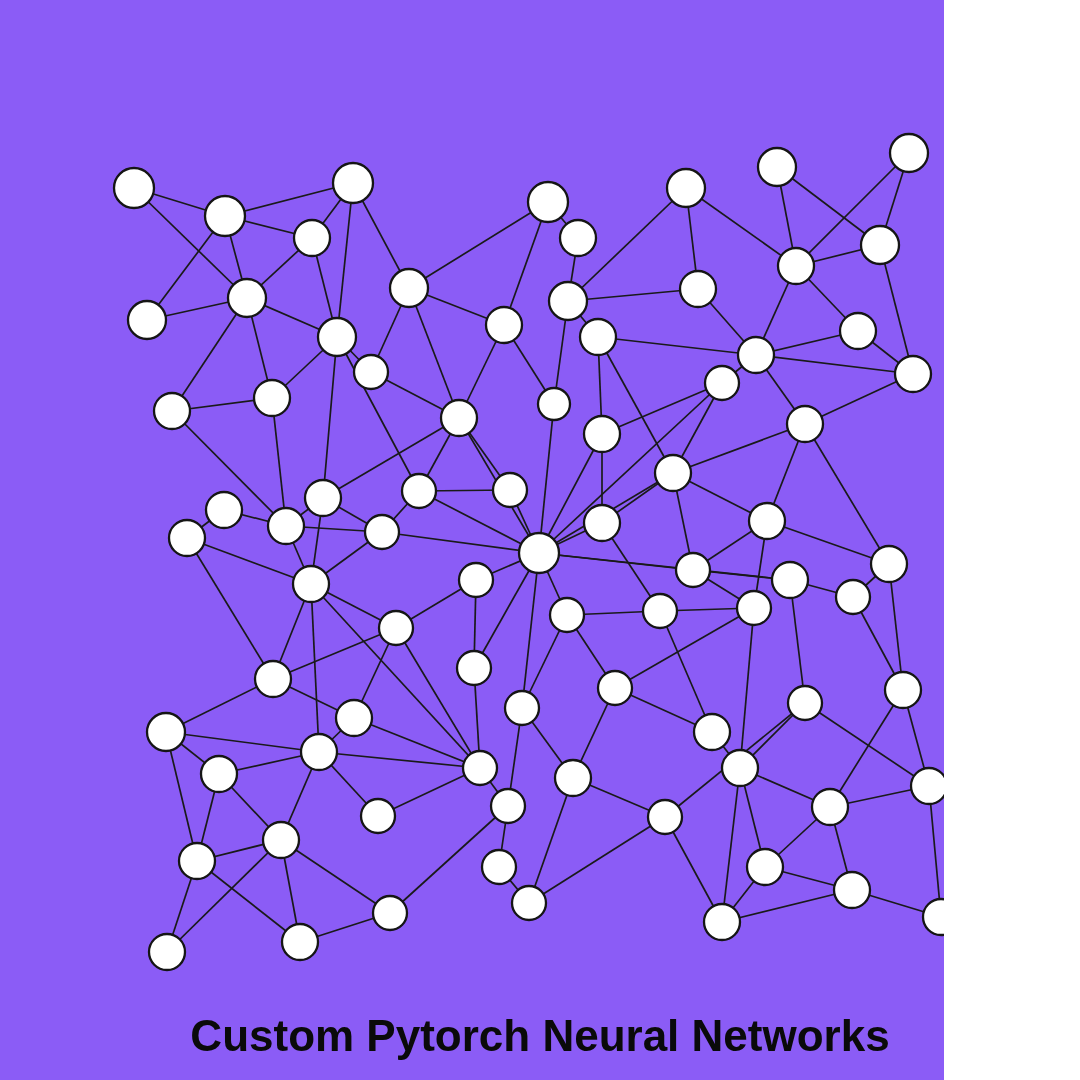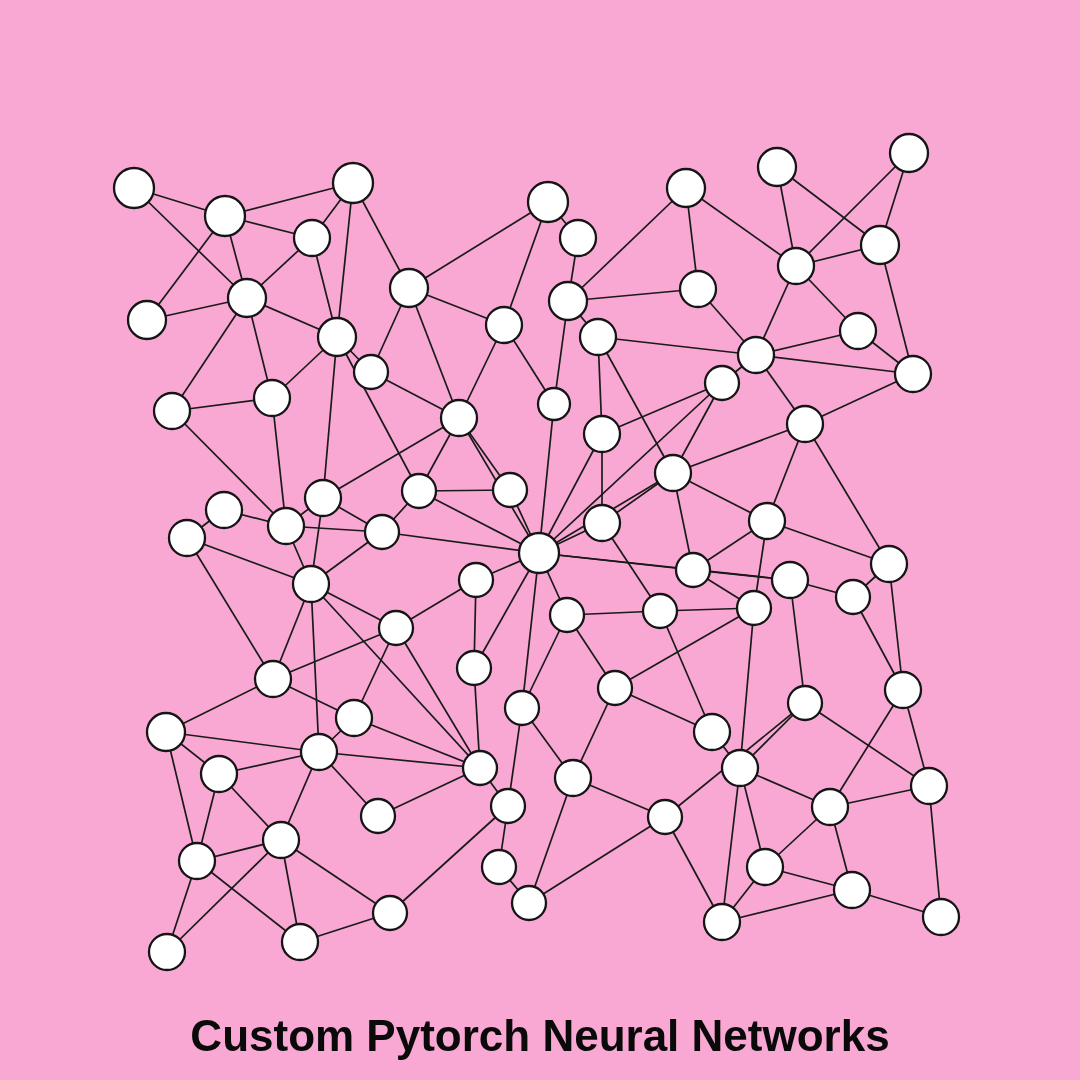--- a/index.html
+++ b/index.html
@@ -1,20 +1,20 @@
 <!DOCTYPE html>
 <html><head>
 <meta charset="utf-8">
 <style>
   html, body { margin: 0; padding: 0; background: #ffffff; }
   #stage {
     position: relative;
-    width: 1080px;
+    width: 944px;
     height: 1080px;
-    background: #f9a8d4;
+    background: #8b5cf6;
     overflow: hidden;
     font-family: "Liberation Sans", sans-serif;
     text-decoration: underline;
   }
   #graph-svg { position: absolute; left: 0; top: 0; }
   .caption {
     position: absolute;
     left: 0;
     top: 1012px;
     width: 1080px;

